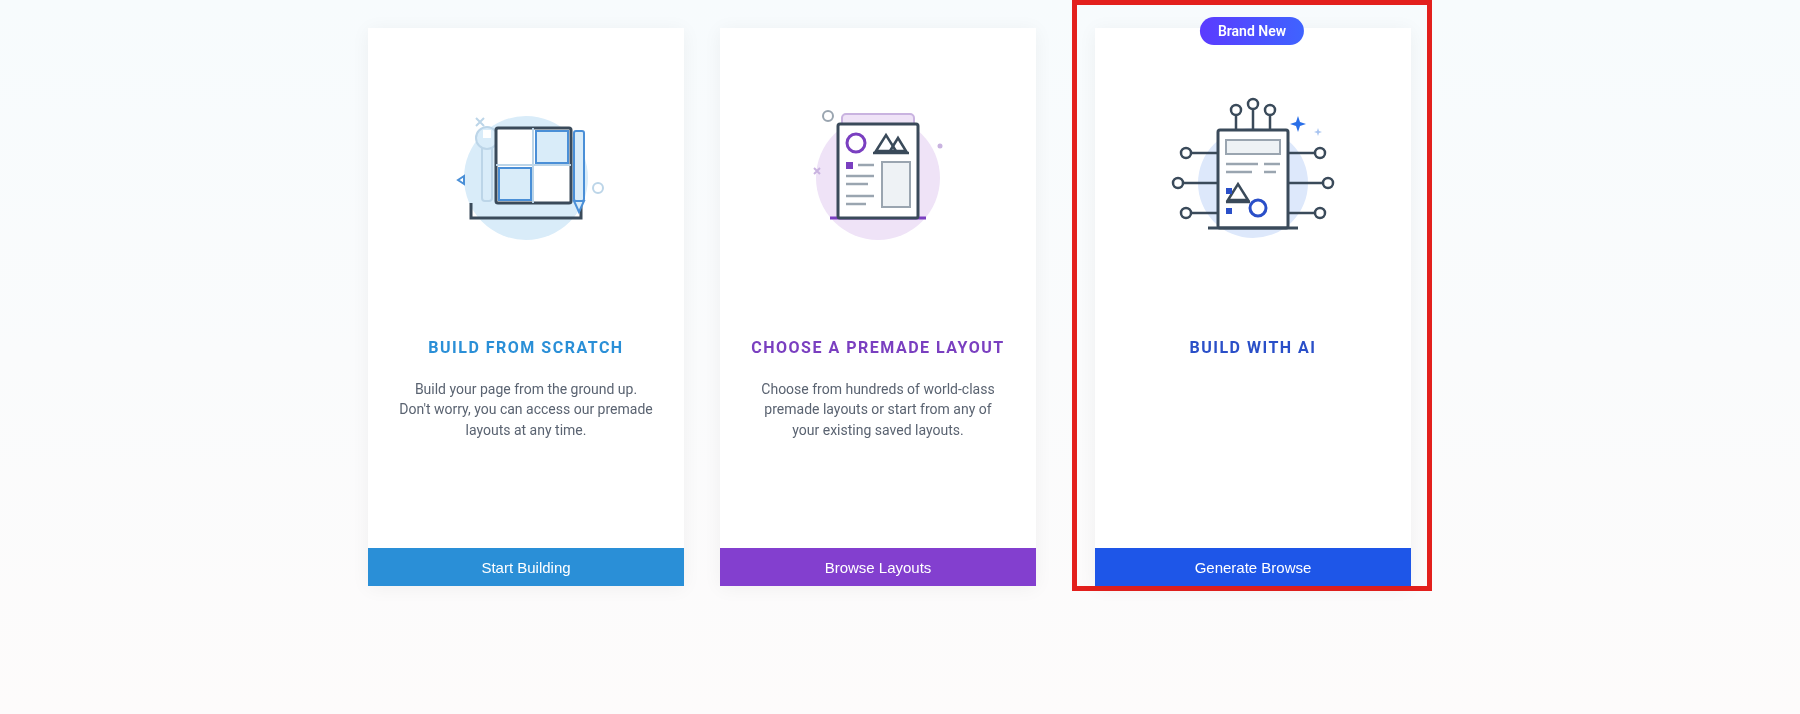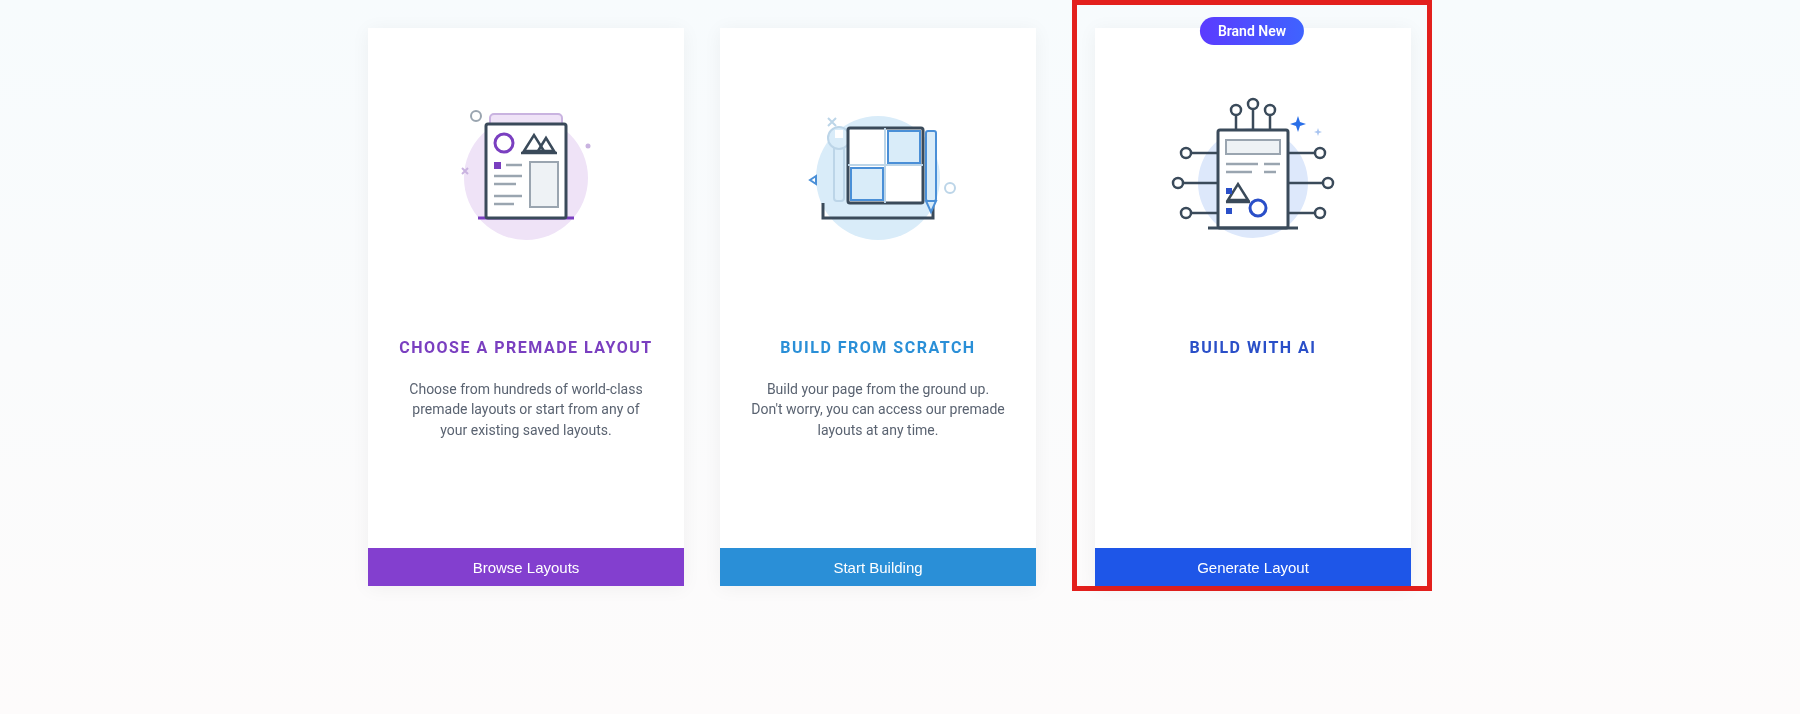--- a/index.html
+++ b/index.html
@@ -94,20 +94,49 @@
     svg { display: block; }
   </style>
 </head>
 <body>
 
 <div class="cards-container">
 
   <div class="card">
     <div class="illustration-area">
       <svg width="200" height="180" viewBox="0 0 200 180">
+        <circle cx="100" cy="90" r="62" fill="#d9ecf9"></circle>
+        <path d="M 45 115 L 45 130 L 155 130 L 155 115" fill="none" stroke="#3a4a5a" stroke-width="3"></path>
+
+        <rect x="56" y="58" width="10" height="55" rx="3" fill="#d9ecf9" stroke="#bcd5e8" stroke-width="2"></rect>
+        <circle cx="61" cy="50" r="11" fill="#d9ecf9" stroke="#bcd5e8" stroke-width="2"></circle>
+        <rect x="57" y="42" width="8" height="8" fill="#ffffff" stroke="none"></rect>
+
+        <rect x="70" y="40" width="75" height="75" fill="#ffffff" stroke="#3a4a5a" stroke-width="3" rx="2"></rect>
+        <line x1="107" y1="40" x2="107" y2="115" stroke="#bcd5e8" stroke-width="2"></line>
+        <line x1="70" y1="77" x2="145" y2="77" stroke="#bcd5e8" stroke-width="2"></line>
+        <rect x="110" y="43" width="32" height="32" fill="#d9ecf9" stroke="#4a8fd7" stroke-width="2"></rect>
+        <rect x="73" y="80" width="32" height="32" fill="#d9ecf9" stroke="#4a8fd7" stroke-width="2"></rect>
+
+        <rect x="148" y="43" width="10" height="70" fill="#d9ecf9" stroke="#4a8fd7" stroke-width="2" rx="2"></rect>
+        <polygon points="148,113 158,113 153,124" fill="#d9ecf9" stroke="#4a8fd7" stroke-width="2"></polygon>
+
+        <path d="M 50 30 L 58 38 M 58 30 L 50 38" stroke="#bcd5e8" stroke-width="2"></path>
+        <polygon points="32,92 38,88 38,96" fill="none" stroke="#4a8fd7" stroke-width="2"></polygon>
+        <circle cx="172" cy="100" r="5" fill="none" stroke="#bcd5e8" stroke-width="2"></circle>
+      </svg>
+    </div>
+    <h3 class="card-title title-blue">BUILD FROM SCRATCH</h3>
+    <p class="card-desc">Build your page from the ground up. Don't worry, you can access our premade layouts at any time.</p>
+    <button class="card-button btn-blue">Start Building</button>
+  </div>
+
+  <div class="card">
+    <div class="illustration-area">
+      <svg width="200" height="180" viewBox="0 0 200 180">
         <circle cx="100" cy="90" r="62" fill="#efe3f7"></circle>
         <path d="M 52 130 L 148 130" fill="none" stroke="#7a3fc0" stroke-width="3"></path>
 
         <rect x="64" y="26" width="72" height="14" rx="4" fill="#efe3f7" stroke="#c9b3e0" stroke-width="2"></rect>
 
         <rect x="60" y="36" width="80" height="94" fill="#ffffff" stroke="#3a4a5a" stroke-width="3" rx="2"></rect>
         <circle cx="78" cy="55" r="9" fill="none" stroke="#7a3fc0" stroke-width="3"></circle>
         <polygon points="98,63 108,47 118,63" fill="none" stroke="#3a4a5a" stroke-width="2.5"></polygon>
         <polygon points="112,63 120,50 128,63" fill="none" stroke="#3a4a5a" stroke-width="2.5"></polygon>
         <line x1="95" y1="65" x2="131" y2="65" stroke="#3a4a5a" stroke-width="2.5"></line>
@@ -121,49 +150,20 @@
         <line x1="68" y1="116" x2="88" y2="116" stroke="#9aa5b0" stroke-width="2.5"></line>
 
         <circle cx="50" cy="28" r="5" fill="none" stroke="#9aa5b0" stroke-width="2"></circle>
         <circle cx="162" cy="58" r="2.5" fill="#c9b3e0"></circle>
         <path d="M 36 80 L 42 86 M 42 80 L 36 86" stroke="#c9b3e0" stroke-width="2"></path>
       </svg>
     </div>
     <h3 class="card-title title-purple">CHOOSE A PREMADE LAYOUT</h3>
     <p class="card-desc">Choose from hundreds of world-class premade layouts or start from any of your existing saved layouts.</p>
     <button class="card-button btn-purple">Browse Layouts</button>
-  </div>
-
-  <div class="card">
-    <div class="illustration-area">
-      <svg width="200" height="180" viewBox="0 0 200 180">
-        <circle cx="100" cy="90" r="62" fill="#d9ecf9"></circle>
-        <path d="M 45 115 L 45 130 L 155 130 L 155 115" fill="none" stroke="#3a4a5a" stroke-width="3"></path>
-
-        <rect x="56" y="58" width="10" height="55" rx="3" fill="#d9ecf9" stroke="#bcd5e8" stroke-width="2"></rect>
-        <circle cx="61" cy="50" r="11" fill="#d9ecf9" stroke="#bcd5e8" stroke-width="2"></circle>
-        <rect x="57" y="42" width="8" height="8" fill="#ffffff" stroke="none"></rect>
-
-        <rect x="70" y="40" width="75" height="75" fill="#ffffff" stroke="#3a4a5a" stroke-width="3" rx="2"></rect>
-        <line x1="107" y1="40" x2="107" y2="115" stroke="#bcd5e8" stroke-width="2"></line>
-        <line x1="70" y1="77" x2="145" y2="77" stroke="#bcd5e8" stroke-width="2"></line>
-        <rect x="110" y="43" width="32" height="32" fill="#d9ecf9" stroke="#4a8fd7" stroke-width="2"></rect>
-        <rect x="73" y="80" width="32" height="32" fill="#d9ecf9" stroke="#4a8fd7" stroke-width="2"></rect>
-
-        <rect x="148" y="43" width="10" height="70" fill="#d9ecf9" stroke="#4a8fd7" stroke-width="2" rx="2"></rect>
-        <polygon points="148,113 158,113 153,124" fill="#d9ecf9" stroke="#4a8fd7" stroke-width="2"></polygon>
-
-        <path d="M 50 30 L 58 38 M 58 30 L 50 38" stroke="#bcd5e8" stroke-width="2"></path>
-        <polygon points="32,92 38,88 38,96" fill="none" stroke="#4a8fd7" stroke-width="2"></polygon>
-        <circle cx="172" cy="100" r="5" fill="none" stroke="#bcd5e8" stroke-width="2"></circle>
-      </svg>
-    </div>
-    <h3 class="card-title title-blue">BUILD FROM SCRATCH</h3>
-    <p class="card-desc">Build your page from the ground up. Don't worry, you can access our premade layouts at any time.</p>
-    <button class="card-button btn-blue">Start Building</button>
   </div>
 
   <div class="card-highlight-wrap">
     <div class="badge">Brand New</div>
     <div class="card">
       <div class="illustration-area">
         <svg width="210" height="180" viewBox="0 0 210 180">
           <circle cx="105" cy="95" r="55" fill="#dde8fb"></circle>
 
           <circle cx="38" cy="65" r="5" fill="#ffffff" stroke="#3a4a5a" stroke-width="2.5"></circle>
@@ -199,17 +199,17 @@
           <rect x="78" y="100" width="6" height="6" fill="#2a4fc8"></rect>
           <rect x="78" y="120" width="6" height="6" fill="#2a4fc8"></rect>
 
           <path d="M 60 140 L 150 140" fill="none" stroke="#3a4a5a" stroke-width="3"></path>
 
           <path d="M 150 28 L 152 34 L 158 36 L 152 38 L 150 44 L 148 38 L 142 36 L 148 34 Z" fill="#2a6fe8"></path>
           <path d="M 170 40 L 171 43 L 174 44 L 171 45 L 170 48 L 169 45 L 166 44 L 169 43 Z" fill="#a8c4f0"></path>
         </svg>
       </div>
       <h3 class="card-title title-royal">BUILD WITH AI</h3>
-      <button class="card-button btn-royal">Generate Layout</button>
+      <button class="card-button btn-royal">Generate Browse</button>
     </div>
   </div>
 
 </div>
 
 </body></html>

